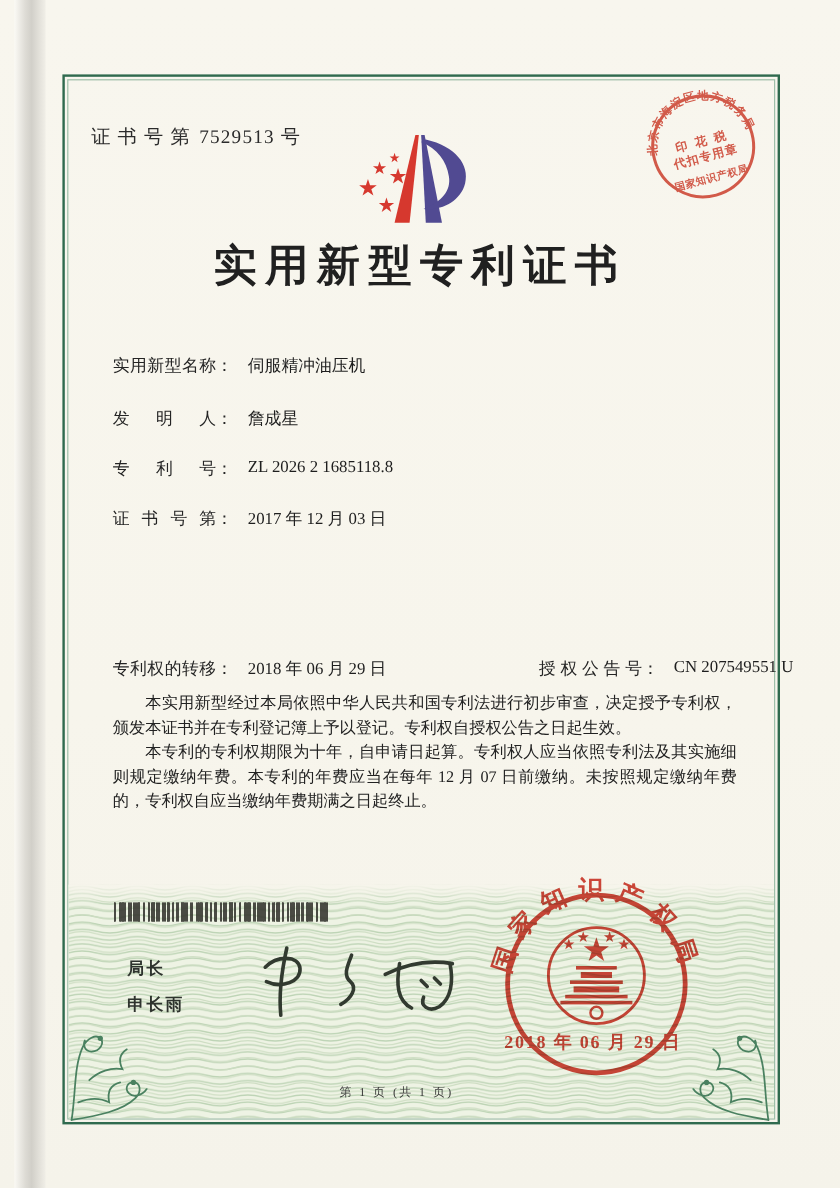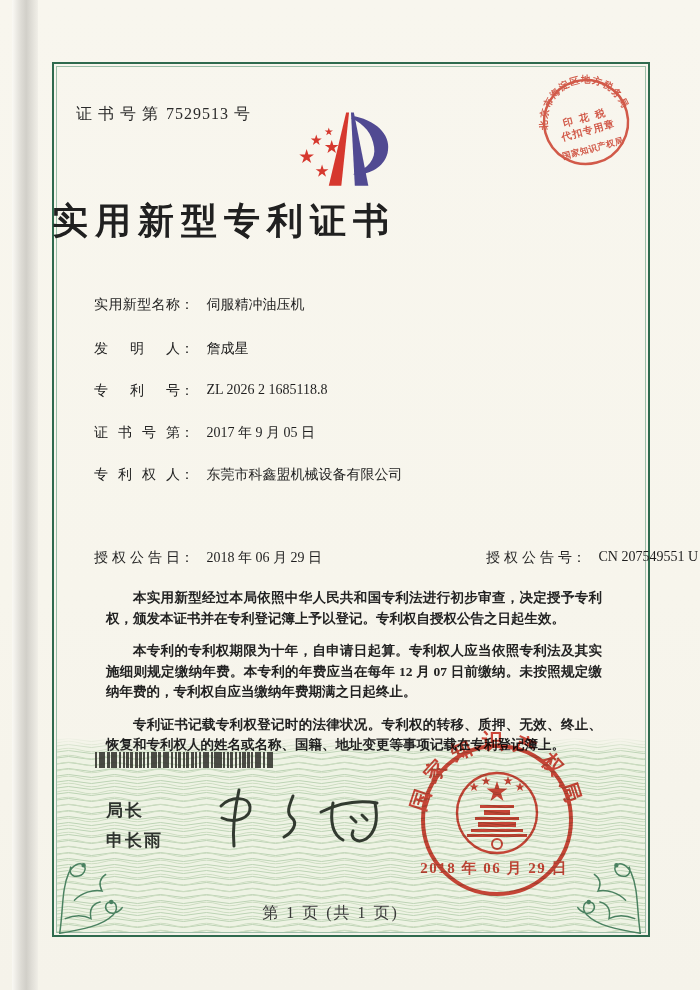--- a/index.html
+++ b/index.html
@@ -13,47 +13,47 @@
   .frame{position:absolute;left:52px;top:62px;width:594px;height:871px;border:2px solid #2f6a4e;}
   .frame-inner{position:absolute;inset:2px;border:1px solid #9dbfa9;}
   .deco{position:absolute;left:3px;right:3px;bottom:3px;height:195px;overflow:hidden;}
   .deco-fade{position:absolute;left:0;right:0;top:0;height:16px;
     background:linear-gradient(180deg,#f7f5ec 0%,rgba(247,245,236,0) 100%);}
   .cert-no{position:absolute;left:76px;top:104px;font-size:16px;color:#2b2b2b;}
   .cert-no .sp{letter-spacing:6px;}
   .cert-no .num{letter-spacing:1px;margin-left:2px;}
   .cert-no .suf{margin-left:5px;}
   .logo{position:absolute;left:297px;top:107px;}
-  .title{position:absolute;left:52px;top:197px;width:596px;
+  .title{position:absolute;left:52px;top:197px;width:596px;text-align:center;
     font-size:36px;font-weight:600;letter-spacing:7px;color:#202020;}
   .frow{position:absolute;left:94px;font-size:14px;white-space:nowrap;}
   .flabel{display:inline-block;width:86px;text-align:justify;text-align-last:justify;
     vertical-align:top;color:#242424;}
   .fcolon{display:inline-block;vertical-align:top;}
   .fvalue{display:inline-block;margin-left:9px;vertical-align:top;color:#1e1e1e;}
   .fvalue.wrap{white-space:normal;width:452px;line-height:22px;}
-  .grant2{position:absolute;left:355px;top:0;margin-left:37px;}
+  .grant2{position:absolute;left:355px;top:0;}
   .paras{position:absolute;left:94px;top:576px;width:520px;font-size:13.5px;
     line-height:20.5px;text-align:justify;color:#222;}
-  .paras p{margin:12px;text-indent:2em;font-weight:bold;}
+  .paras p{margin:0;text-indent:2em;}
   .barcode{position:absolute;left:95px;top:752px;width:180px;height:16px;opacity:.88;
     background-image:
       repeating-linear-gradient(90deg,#34342e 0 2px,transparent 2px 4px),
       repeating-linear-gradient(90deg,#34342e 0 1px,transparent 1px 7px),
       repeating-linear-gradient(90deg,transparent 0 5px,#34342e 5px 8px,transparent 8px 13px);}
   .signer{position:absolute;left:106px;font-family:Liberation Sans, sans-serif;
-    font-weight:bold;font-size:17px;color:#2e332e;letter-spacing:2px;}
+    font-weight:bold;font-size:14px;color:#2e332e;letter-spacing:2px;}
   .signer.t1{top:799px;} .signer.t2{top:829px;}
   .sig-svg{position:absolute;left:205px;top:780px;}
   .office-seal{position:absolute;left:397px;top:720px;mix-blend-mode:multiply;opacity:.92;}
   .tax-seal{position:absolute;left:538px;top:74px;mix-blend-mode:multiply;opacity:.85;}
   .corner-l{position:absolute;left:56px;top:845px;}
   .corner-r{position:absolute;left:552px;top:845px;transform:scaleX(-1);}
   .footer{position:absolute;left:52px;top:903px;width:557px;text-align:center;
-    font-size:16px;letter-spacing:2px;color:#3a3a3a;}
+    font-size:10px;letter-spacing:2px;color:#3a3a3a;}
 </style>
 </head>
 <body>
 
 <div class="page">
   <div class="scan-edge"></div>
 
   <div class="frame">
     <div class="frame-inner"></div>
 
@@ -127,39 +127,34 @@
   <div class="frow" style="top:296px">
     <span class="flabel">实用新型名称</span><span class="fcolon">：</span>
     <span class="fvalue">伺服精冲油压机</span>
   </div>
   <div class="frow" style="top:382px">
     <span class="flabel">专利号</span><span class="fcolon">：</span>
     <span class="fvalue">ZL 2026 2 1685118.8</span>
   </div>
   <div class="frow" style="top:424px">
     <span class="flabel">证书号第</span><span class="fcolon">：</span>
-    <span class="fvalue">2017 年 9 月 05 日</span>
-  </div>
-  <div class="frow" style="top:466px">
-    <span class="flabel">专利权人</span><span class="fcolon">：</span>
-    <span class="fvalue">东莞市科鑫盟机械设备有限公司</span>
+    <span class="fvalue">2017 年 12 月 03 日</span>
   </div>
   <div class="frow" style="top:549px">
-    <span class="flabel">授权公告日</span><span class="fcolon">：</span>
+    <span class="flabel">专利权的转移</span><span class="fcolon">：</span>
     <span class="fvalue">2018 年 06 月 29 日</span>
     <span class="grant2">
       <span class="flabel">授权公告号</span><span class="fcolon">：</span>
       <span class="fvalue">CN 207549551 U</span>
     </span>
   </div>
 
   <div class="paras">
     <p>本实用新型经过本局依照中华人民共和国专利法进行初步审查，决定授予专利权，颁发本证书并在专利登记簿上予以登记。专利权自授权公告之日起生效。</p>
     <p>本专利的专利权期限为十年，自申请日起算。专利权人应当依照专利法及其实施细则规定缴纳年费。本专利的年费应当在每年 12 月 07 日前缴纳。未按照规定缴纳年费的，专利权自应当缴纳年费期满之日起终止。</p>
-    <p>专利证书记载专利权登记时的法律状况。专利权的转移、质押、无效、终止、恢复和专利权人的姓名或名称、国籍、地址变更等事项记载在专利登记簿上。</p>
   </div>
 
   <div class="barcode"></div>
 
   <div class="signer t1">局长</div>
   <div class="signer t2">申长雨</div>
 
   <svg class="sig-svg" width="200" height="84" viewBox="0 0 200 84">
     <g fill="none" stroke="#323a30" stroke-width="3" stroke-linecap="round" stroke-linejoin="round">
       <path d="M34 10 C 30 28, 27 46, 29 66"></path>

